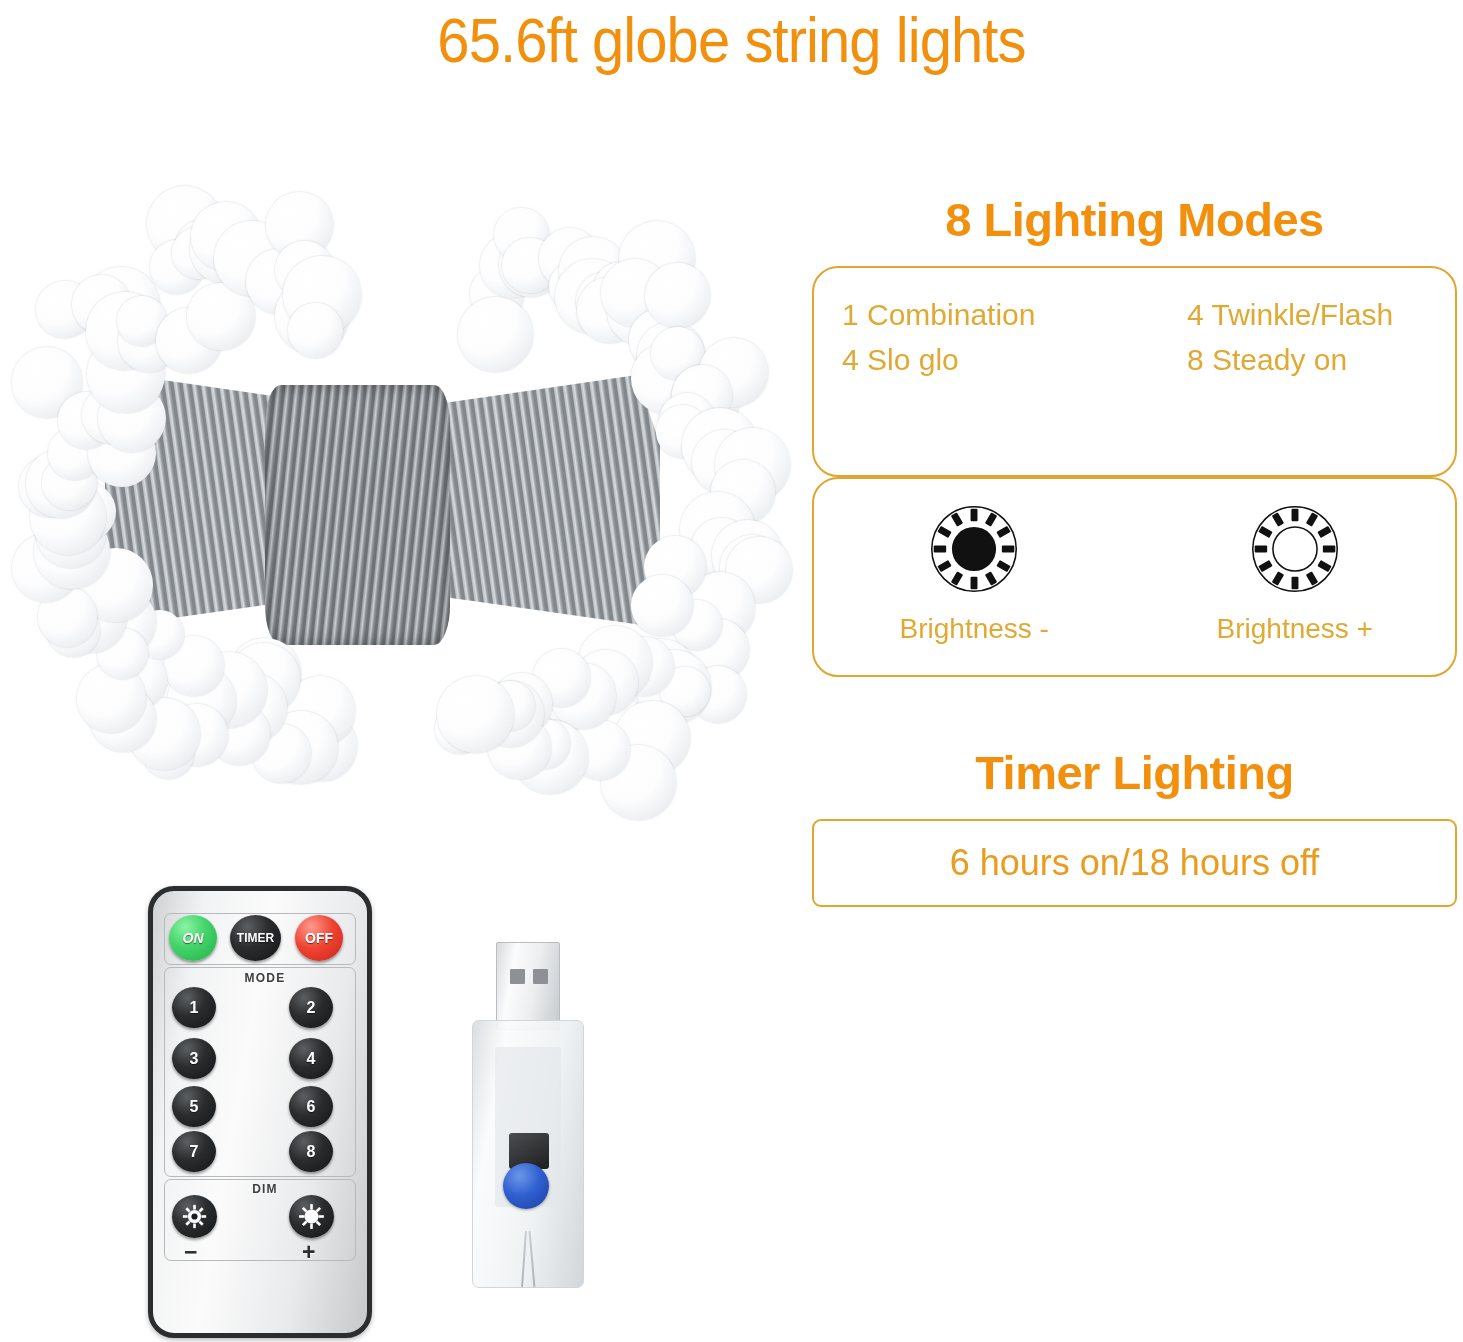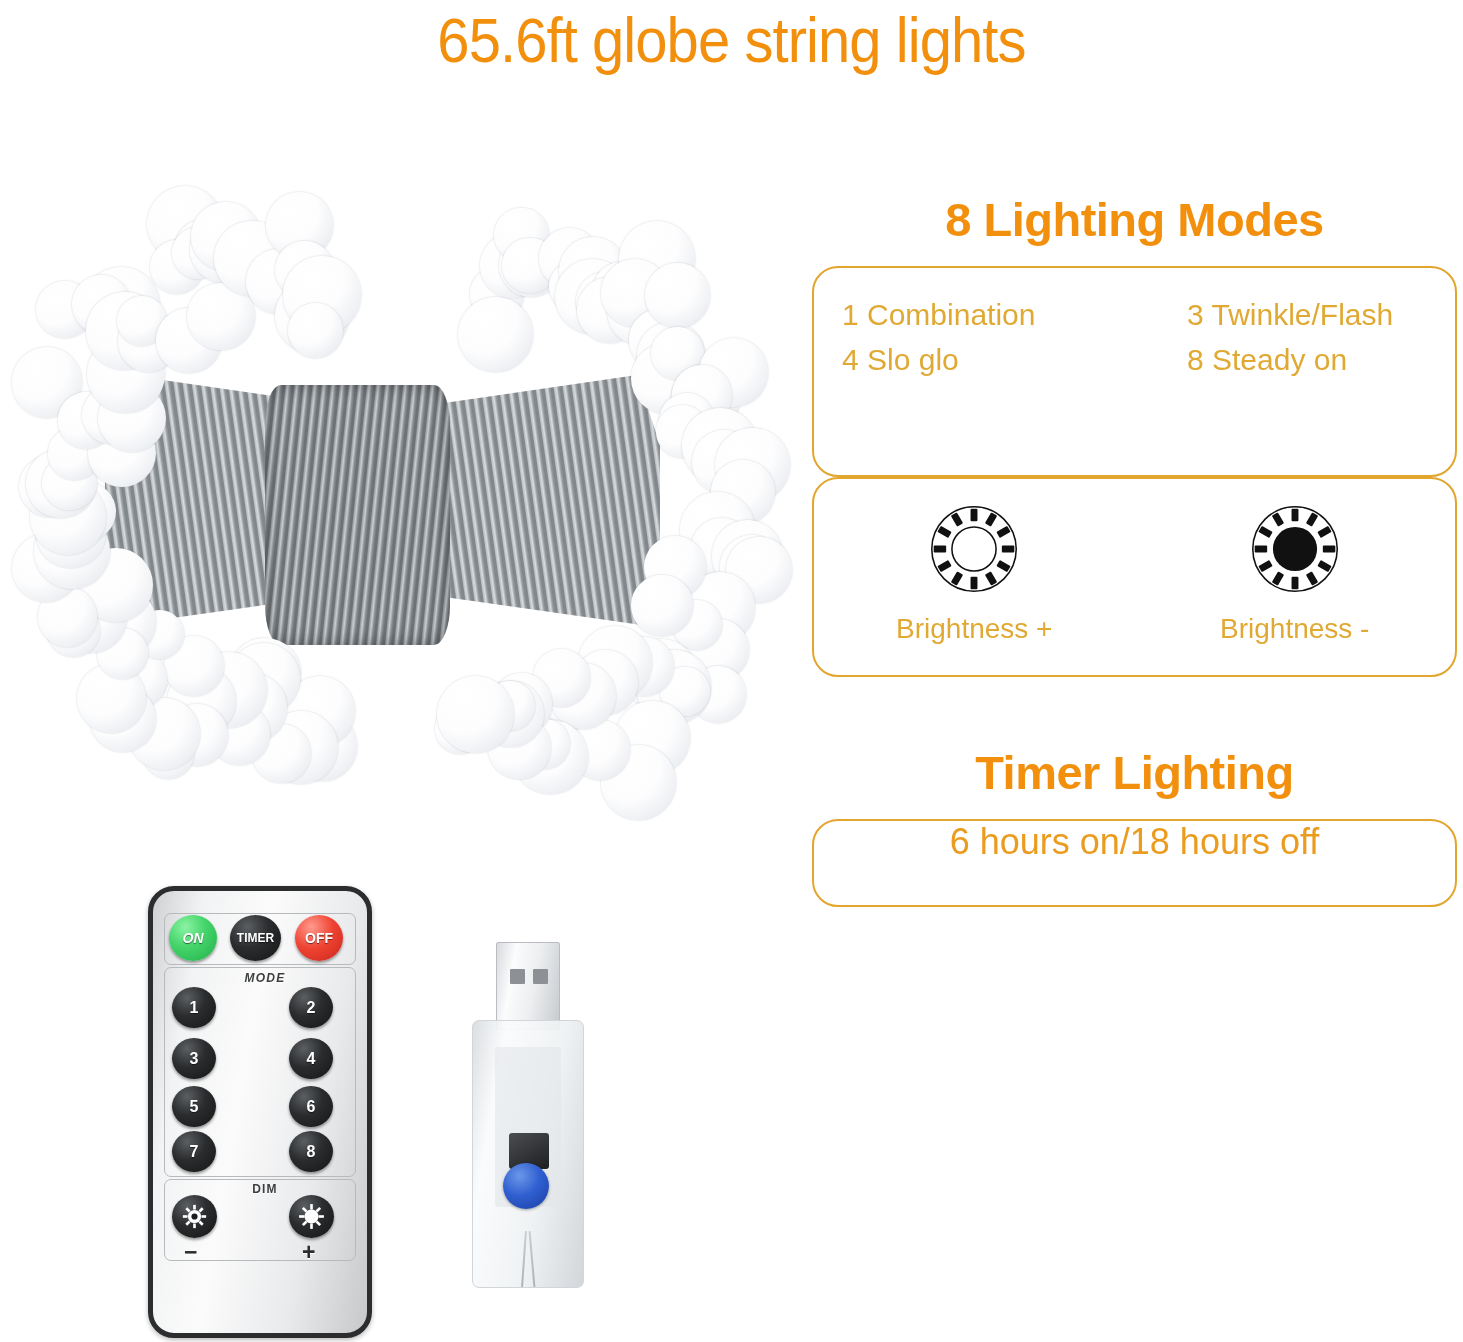--- a/index.html
+++ b/index.html
@@ -137,21 +137,21 @@
     position: absolute;
     width: 224px;
     left: 0;
     text-align: center;
     font-size: 12px;
     letter-spacing: 1.2px;
     font-weight: 700;
     color: #3c3e40;
     text-shadow: 0 1px 0 #ffffff;
   }
-  #label-mode { top: 80px; font-style: italic; }
+  #label-mode { top: 80px; }
   #label-dim  { top: 291px; }
 
   .dim-btn {
     position: absolute;
     width: 45px; height: 43px;
     top: 304px;
     border-radius: 50%;
     background: radial-gradient(circle at 34% 26%, #5c5f62 0%, #2a2c2e 44%, #141516 100%);
     box-shadow: 0 2px 3px rgba(0,0,0,.4);
     display: flex; align-items: center; justify-content: center;
@@ -289,21 +289,23 @@
     font-size: 28px;
     color: #E0A933;
     white-space: nowrap;
   }
 
   
   #timer-heading { margin-top: 66px; margin-bottom: 16px; }
   #timer-box {
     height: 88px;
     display: flex;
+    align-items: center;
     justify-content: center;
+    border-radius: 9px;
   }
   #timer-value {
     font-size: 36px;
     color: #EB9C1F;
     white-space: nowrap;
   }
 </style>
 </head>
 <body>
 
@@ -516,27 +518,49 @@
     <div class="usb-wire" id="usb-wire-2"></div>
   </div>
 </div>
 
 <div id="right-column">
 
   <div class="section-heading" id="modes-heading">8 Lighting Modes</div>
   <div class="feature-box" id="modes-box">
     <div class="modes-grid">
       <div class="mode-item">1 Combination</div>
-      <div class="mode-item">3 Twinkle/Flash</div>
+      <div class="mode-item">4 Twinkle/Flash</div>
       <div class="mode-item">4 Slo glo</div>
       <div class="mode-item">8 Steady on</div>
     </div>
   </div>
 
   <div class="feature-box" id="brightness-box">
+
+    <div class="bright-cell">
+      <svg class="bright-icon" width="96" height="96" viewBox="0 0 100 100">
+        <circle cx="50" cy="50" r="44" fill="#ffffff" stroke="#111111" stroke-width="1.6"></circle>
+        <circle cx="50" cy="50" r="23" fill="#111111"></circle>
+        <g fill="#111111">
+          <rect x="46.4" y="8" width="7.2" height="13" rx="1"></rect>
+          <rect x="46.4" y="79" width="7.2" height="13" rx="1"></rect>
+          <rect x="8" y="46.4" width="13" height="7.2" rx="1"></rect>
+          <rect x="79" y="46.4" width="13" height="7.2" rx="1"></rect>
+          <rect x="46.4" y="8" width="7.2" height="13" rx="1" transform="rotate(30 50 50)"></rect>
+          <rect x="46.4" y="8" width="7.2" height="13" rx="1" transform="rotate(60 50 50)"></rect>
+          <rect x="46.4" y="8" width="7.2" height="13" rx="1" transform="rotate(120 50 50)"></rect>
+          <rect x="46.4" y="8" width="7.2" height="13" rx="1" transform="rotate(150 50 50)"></rect>
+          <rect x="46.4" y="8" width="7.2" height="13" rx="1" transform="rotate(210 50 50)"></rect>
+          <rect x="46.4" y="8" width="7.2" height="13" rx="1" transform="rotate(240 50 50)"></rect>
+          <rect x="46.4" y="8" width="7.2" height="13" rx="1" transform="rotate(300 50 50)"></rect>
+          <rect x="46.4" y="8" width="7.2" height="13" rx="1" transform="rotate(330 50 50)"></rect>
+        </g>
+      </svg>
+      <div class="bright-label">Brightness -</div>
+    </div>
 
     <div class="bright-cell">
       <svg class="bright-icon" width="96" height="96" viewBox="0 0 100 100">
         <circle cx="50" cy="50" r="44" fill="#ffffff" stroke="#111111" stroke-width="1.6"></circle>
         <circle cx="50" cy="50" r="23" fill="#ffffff" stroke="#111111" stroke-width="1.6"></circle>
         <g fill="#111111">
           <rect x="46.4" y="8" width="7.2" height="13" rx="1"></rect>
           <rect x="46.4" y="79" width="7.2" height="13" rx="1"></rect>
           <rect x="8" y="46.4" width="13" height="7.2" rx="1"></rect>
           <rect x="79" y="46.4" width="13" height="7.2" rx="1"></rect>
@@ -545,42 +569,20 @@
           <rect x="46.4" y="8" width="7.2" height="13" rx="1" transform="rotate(120 50 50)"></rect>
           <rect x="46.4" y="8" width="7.2" height="13" rx="1" transform="rotate(150 50 50)"></rect>
           <rect x="46.4" y="8" width="7.2" height="13" rx="1" transform="rotate(210 50 50)"></rect>
           <rect x="46.4" y="8" width="7.2" height="13" rx="1" transform="rotate(240 50 50)"></rect>
           <rect x="46.4" y="8" width="7.2" height="13" rx="1" transform="rotate(300 50 50)"></rect>
           <rect x="46.4" y="8" width="7.2" height="13" rx="1" transform="rotate(330 50 50)"></rect>
         </g>
       </svg>
       <div class="bright-label">Brightness +</div>
     </div>
-
-    <div class="bright-cell">
-      <svg class="bright-icon" width="96" height="96" viewBox="0 0 100 100">
-        <circle cx="50" cy="50" r="44" fill="#ffffff" stroke="#111111" stroke-width="1.6"></circle>
-        <circle cx="50" cy="50" r="23" fill="#111111"></circle>
-        <g fill="#111111">
-          <rect x="46.4" y="8" width="7.2" height="13" rx="1"></rect>
-          <rect x="46.4" y="79" width="7.2" height="13" rx="1"></rect>
-          <rect x="8" y="46.4" width="13" height="7.2" rx="1"></rect>
-          <rect x="79" y="46.4" width="13" height="7.2" rx="1"></rect>
-          <rect x="46.4" y="8" width="7.2" height="13" rx="1" transform="rotate(30 50 50)"></rect>
-          <rect x="46.4" y="8" width="7.2" height="13" rx="1" transform="rotate(60 50 50)"></rect>
-          <rect x="46.4" y="8" width="7.2" height="13" rx="1" transform="rotate(120 50 50)"></rect>
-          <rect x="46.4" y="8" width="7.2" height="13" rx="1" transform="rotate(150 50 50)"></rect>
-          <rect x="46.4" y="8" width="7.2" height="13" rx="1" transform="rotate(210 50 50)"></rect>
-          <rect x="46.4" y="8" width="7.2" height="13" rx="1" transform="rotate(240 50 50)"></rect>
-          <rect x="46.4" y="8" width="7.2" height="13" rx="1" transform="rotate(300 50 50)"></rect>
-          <rect x="46.4" y="8" width="7.2" height="13" rx="1" transform="rotate(330 50 50)"></rect>
-        </g>
-      </svg>
-      <div class="bright-label">Brightness -</div>
-    </div>
   </div>
 
   <div class="section-heading" id="timer-heading">Timer Lighting</div>
   <div class="feature-box" id="timer-box">
     <div id="timer-value">6 hours on/18 hours off</div>
   </div>
 
 </div>
 
 </body></html>

